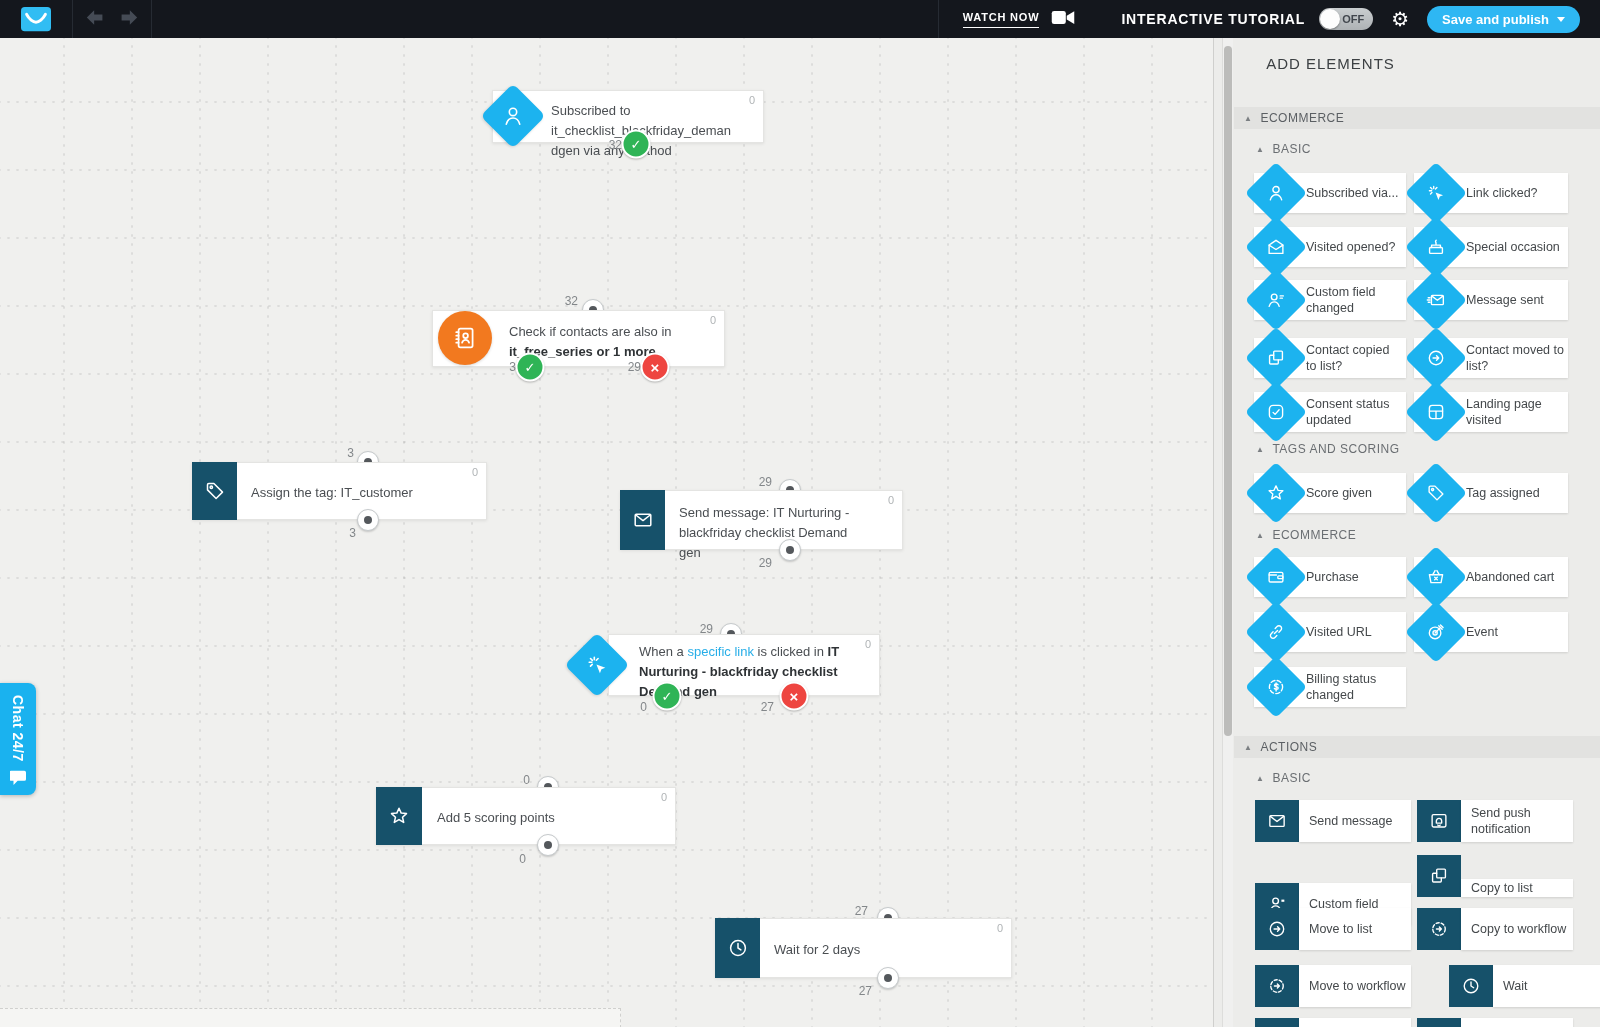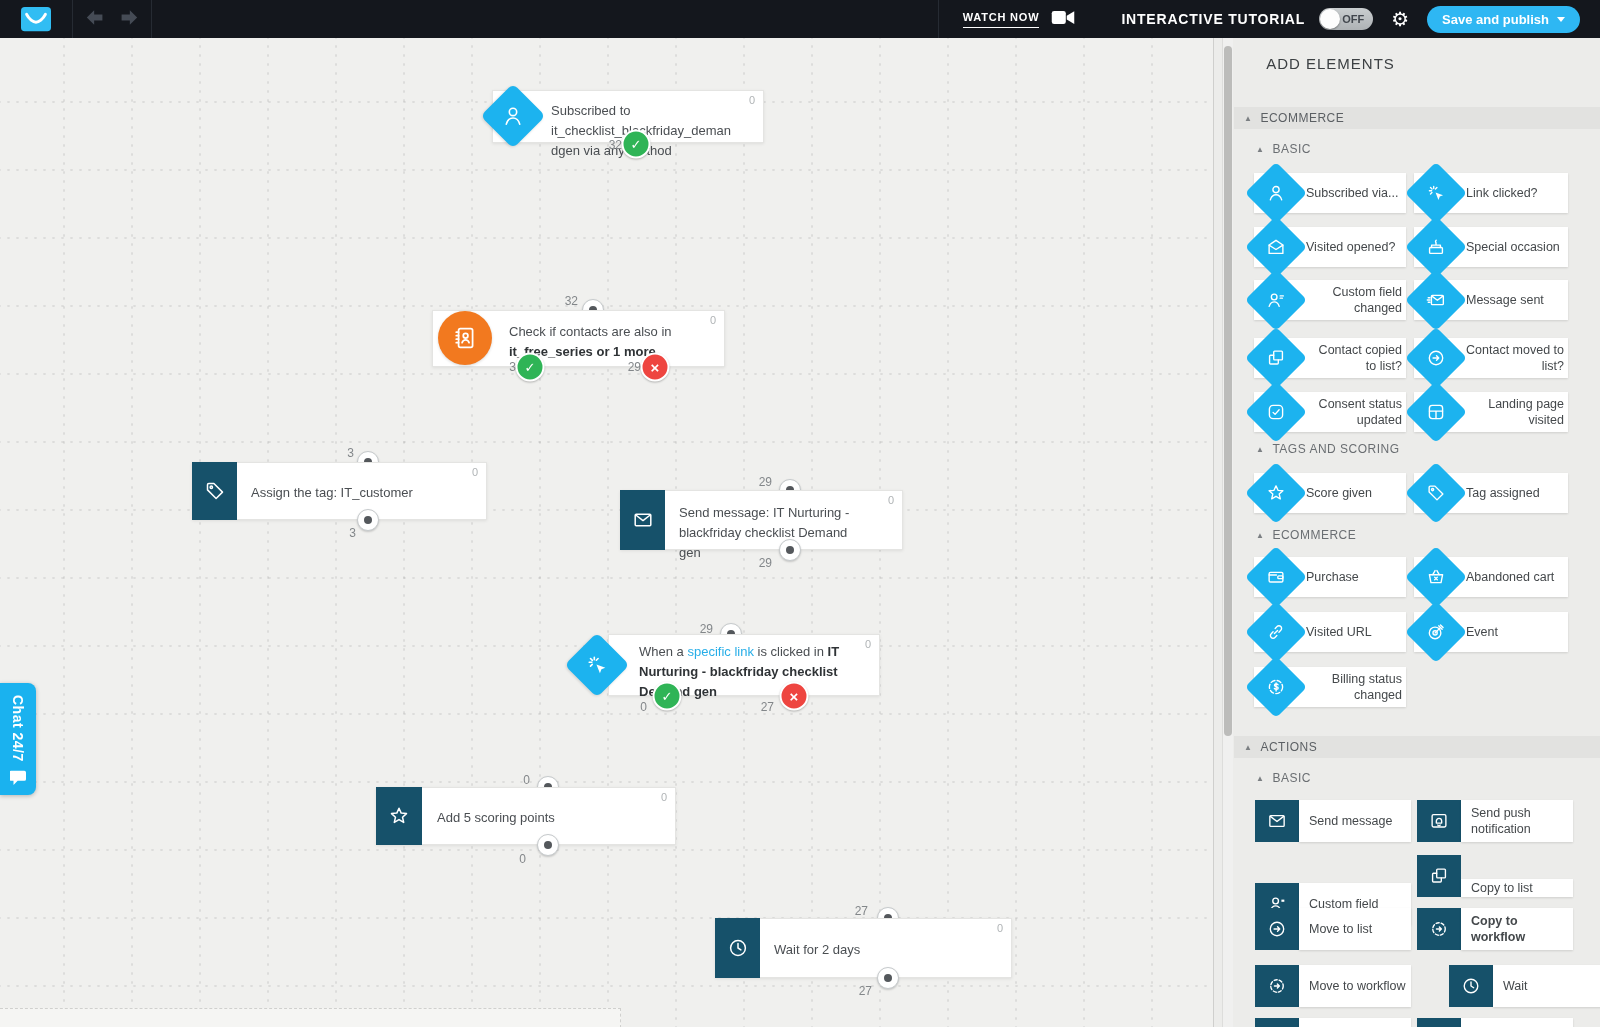--- a/index.html
+++ b/index.html
@@ -67,21 +67,21 @@
   .sidebar{position:absolute;top:38px;left:1213px;width:387px;height:989px;background:#ececea;border-left:1px solid #cfcfcd;box-sizing:border-box;overflow:hidden;}
   .sb-scroll{position:absolute;left:8px;top:0;width:10px;height:989px;background:#f0f0ef;border-left:1px solid #dddddb;}
   .sb-thumb{position:absolute;left:1px;top:8px;width:8px;height:690px;border-radius:4px;background:#bcbcba;}
   .sbtab{position:absolute;top:0;height:50px;display:flex;align-items:center;justify-content:center;font-size:15px;letter-spacing:1px;cursor:pointer;}
   .sbtab.active{color:#3c4043;}
   .sbtab.disabled{background:#c8cac9;color:#b0b2b1;cursor:default;}
   .shead{position:absolute;left:20px;width:367px;height:22px;background:#e2e2e0;display:flex;align-items:center;font-size:12px;color:#5b5f63;letter-spacing:.5px;cursor:pointer;}
   .shead .tri,.sub .tri{font-size:8px;color:#7b7f83;margin:0 8px 0 10px;}
   .sub{position:absolute;display:flex;align-items:center;font-size:12px;color:#6a6e72;letter-spacing:.5px;cursor:pointer;}
 
-  .ctile{position:absolute;height:40px;cursor:grab;text-align:right;}
+  .ctile{position:absolute;height:40px;cursor:grab;}
   .ccard{position:absolute;left:0;top:0;right:0;bottom:0;background:#fff;box-shadow:0 1px 2px rgba(0,0,0,.12);}
   .cdiamond{position:absolute;left:0;top:-2px;width:44px;height:44px;background:#1cb3ef;border-radius:5px;transform:rotate(45deg);display:flex;align-items:center;justify-content:center;}
   .cdiamond .icon{transform:rotate(-45deg);width:22px;height:22px;}
   .clabel{position:absolute;left:52px;top:0;bottom:0;right:4px;display:flex;align-items:center;font-size:12.5px;color:#44484b;line-height:1.3;}
 
   .atile{position:absolute;height:42px;display:flex;cursor:grab;}
   .asq{width:44px;height:42px;background:#16516a;flex:none;display:flex;align-items:center;justify-content:center;}
   .asq .icon{width:22px;height:22px;}
   .acard{background:#fff;box-shadow:0 1px 2px rgba(0,0,0,.12);display:flex;align-items:center;padding-left:10px;box-sizing:border-box;font-size:12.5px;color:#44484b;line-height:1.3;flex:none;}
 
@@ -520,21 +520,21 @@
         </div>
         <div class="acard" style="width:112px;">Move to list</div>
       </div>
     <div class="atile" style="left:203px;top:870px;">
         <div class="asq">
           <span class="icon"><svg viewBox="0 0 24 24">
               <circle cx="12" cy="12" r="6.8" stroke-dasharray="3.4 2.2"></circle>
               <path d="M9.2 12h5.4M12.4 9.8l2.2 2.2-2.2 2.2"></path>
             </svg></span>
         </div>
-        <div class="acard" style="width:112px;font-weight:bold;">Copy to workflow</div>
+        <div class="acard" style="width:112px;">Copy to workflow</div>
       </div>
     <div class="atile" style="left:41px;top:927px;">
         <div class="asq">
           <span class="icon"><svg viewBox="0 0 24 24">
               <circle cx="12" cy="12" r="6.8" stroke-dasharray="3.4 2.2"></circle>
               <path d="M9.2 12h5.4M12.4 9.8l2.2 2.2-2.2 2.2"></path>
             </svg></span>
         </div>
         <div class="acard" style="width:112px;">Move to workflow</div>
       </div>

